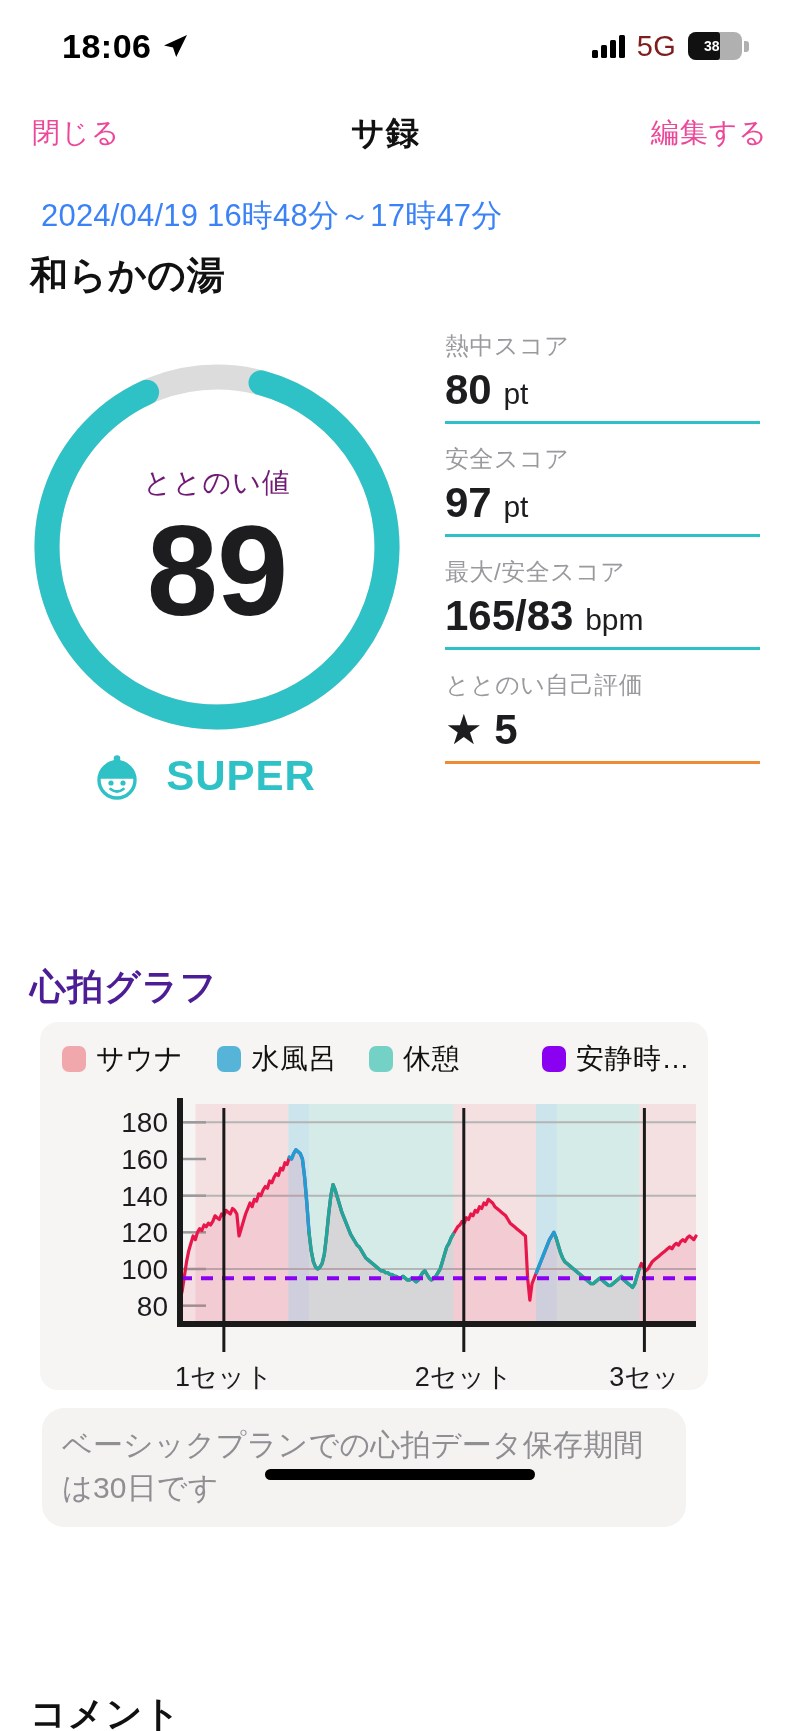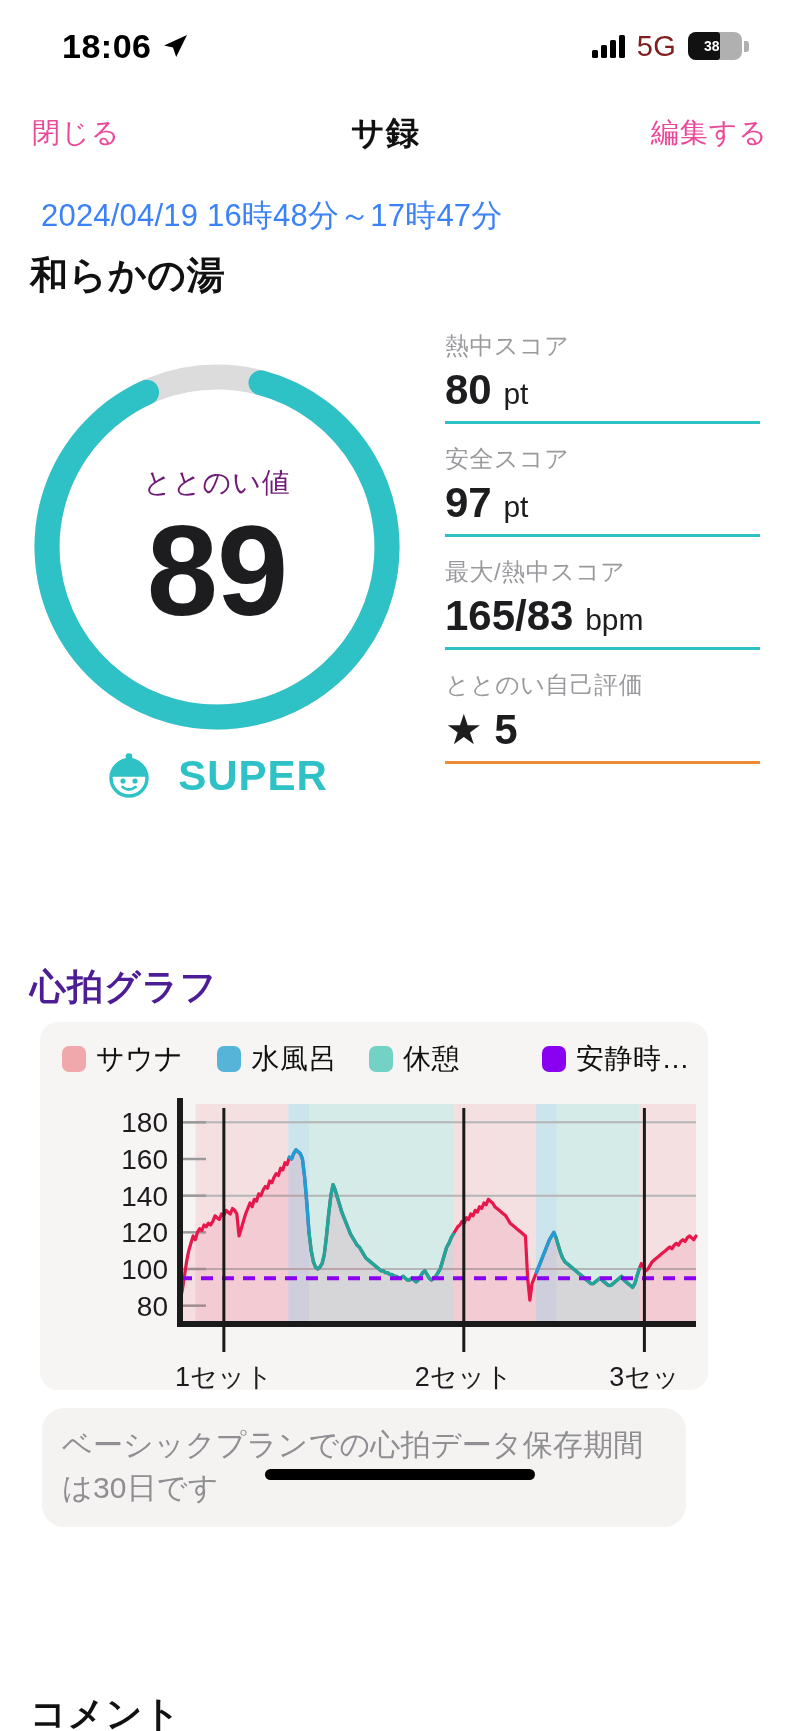--- a/index.html
+++ b/index.html
@@ -51,22 +51,22 @@
   .venue { position: absolute; top: 250px; left: 30px; font-size: 38px; font-weight: 700; color: #111; letter-spacing: .5px; }
 
   
   .gauge-wrap { position: absolute; top: 352px; left: 22px; width: 390px; height: 390px; }
   .gauge-wrap svg { display: block; }
   .gauge-label { position: absolute; top: 112px; left: 0; width: 390px; text-align: center;
                  font-size: 28px; color: #701a75; letter-spacing: 1px; }
   .gauge-value { position: absolute; top: 152px; left: 0; width: 390px; text-align: center;
                  font-size: 128px; font-weight: 700; color: #1d1d1f; letter-spacing: -1px; line-height: 1.05; }
 
-  .badge-row { position: absolute; top: 752px; left: 22px; width: 390px;
-               display: flex; align-items: flex-start; justify-content: center; gap: 26px; }
+  .badge-row { position: absolute; top: 752px; left: 10px; width: 390px;
+               display: flex; align-items: flex-end; justify-content: center; gap: 26px; }
   .badge-text { font-size: 42px; font-weight: 700; color: #2ec1c6; letter-spacing: 1px; }
 
   
   .stats { position: absolute; top: 330px; left: 445px; width: 315px; }
   .stat { margin-bottom: 19px; }
   .stat-label { font-size: 24px; color: #9a9a9e; letter-spacing: .5px; margin-bottom: 4px; }
   .stat-value { font-size: 42px; font-weight: 700; color: #1d1d1f; letter-spacing: 0; padding-bottom: 7px; }
   .stat-value .unit { font-size: 30px; font-weight: 400; color: #1d1d1f; letter-spacing: 0; }
   .stat-rule { height: 3px; background: #2ec1c6; width: 100%; }
   .stat-rule.orange { background: #ef8c33; }
@@ -162,21 +162,21 @@
       <div class="stat-label">熱中スコア</div>
       <div class="stat-value"><span>80</span> <span class="unit">pt</span></div>
       <div class="stat-rule"></div>
     </div>
     <div class="stat">
       <div class="stat-label">安全スコア</div>
       <div class="stat-value"><span>97</span> <span class="unit">pt</span></div>
       <div class="stat-rule"></div>
     </div>
     <div class="stat">
-      <div class="stat-label">最大/熱中スコア</div>
+      <div class="stat-label">最大/安全スコア</div>
       <div class="stat-value"><span>165/83</span> <span class="unit">bpm</span></div>
       <div class="stat-rule"></div>
     </div>
     <div class="stat">
       <div class="stat-label">ととのい自己評価</div>
       <div class="stat-value">★ 5</div>
       <div class="stat-rule orange"></div>
     </div>
   </div>
 

